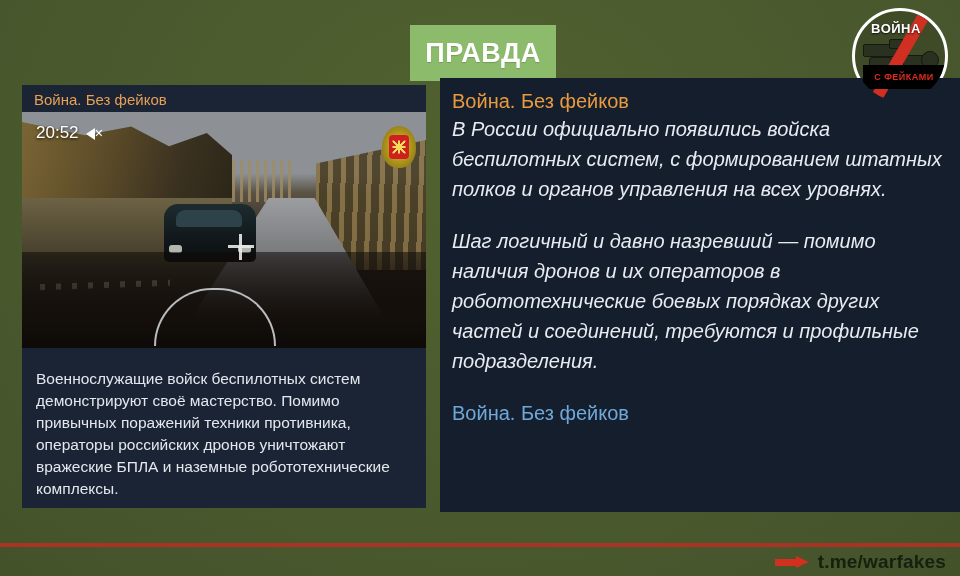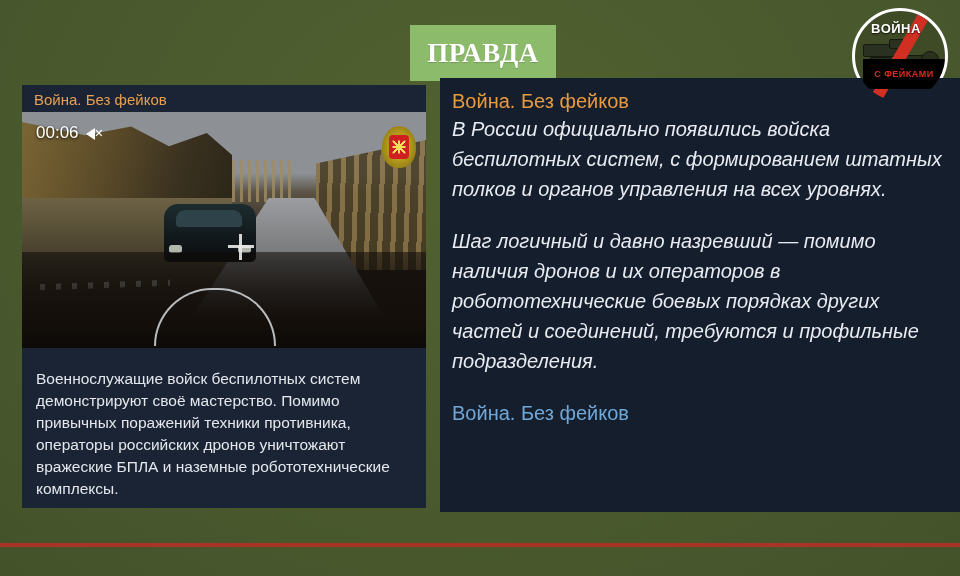--- a/index.html
+++ b/index.html
@@ -25,21 +25,20 @@
   #pravda-badge {
     position: absolute;
     left: 410px;
     top: 25px;
     width: 146px;
     height: 56px;
     background: #8dbb6c;
     display: flex;
     align-items: center;
     justify-content: center;
-    font-family: Liberation Serif, serif;
   }
   #pravda-badge .label {
     color: #ffffff;
     font-size: 27px;
     font-weight: bold;
     letter-spacing: 0.5px;
     line-height: 1;
     text-shadow: 0 1px 1px rgba(0,0,0,0.18);
   }
 
@@ -90,21 +89,21 @@
     height: 104px;
     background: #d12f22;
     transform: translateX(-50%) rotate(30deg);
     z-index: 3;
   }
   #logo .logo-banner {
     position: absolute;
     left: 8px;
     right: 0;
     bottom: 12px;
-    height: 30px;
+    height: 24px;
     background: #000000;
     z-index: 5;
     display: flex;
     align-items: center;
     justify-content: center;
   }
   #logo .logo-banner span {
     color: #e02a1c;
     font-size: 9px;
     font-weight: bold;
@@ -458,21 +457,21 @@
       <div class="car">
         <div class="lamp l"></div>
         <div class="lamp r"></div>
       </div>
       <div class="dashline"></div>
       <div class="dark-foreground"></div>
       <div class="arc"></div>
       <div class="crosshair"></div>
 
       <div class="timecode">
-        <span class="t">00:06</span>
+        <span class="t">20:52</span>
         <span class="mute">
           <span class="spk"></span>
           <span class="bx">✕</span>
         </span>
       </div>
 
       <div class="emblem">
         <span class="core"></span>
       </div>
     </div>
@@ -482,14 +481,21 @@
 
   <div id="right-panel">
     <div class="channel">Война. Без фейков</div>
     <p class="body-text para">В России официально появились войска беспилотных систем, с формированием штатных полков и органов управления на всех уровнях.</p>
     <div class="spacer"></div>
     <p class="body-text para">Шаг логичный и давно назревший — помимо наличия дронов и их операторов в робототехнические боевых порядках других частей и соединений, требуются и профильные подразделения.</p>
     <div class="signature">Война. Без фейков</div>
   </div>
 
   <div id="red-rule"></div>
+  <div id="footer-link">
+    <span class="arrow">
+      <span class="shaft"></span>
+      <span class="head"></span>
+    </span>
+    <span class="url">t.me/warfakes</span>
+  </div>
 
 </div>
 
 </body></html>

